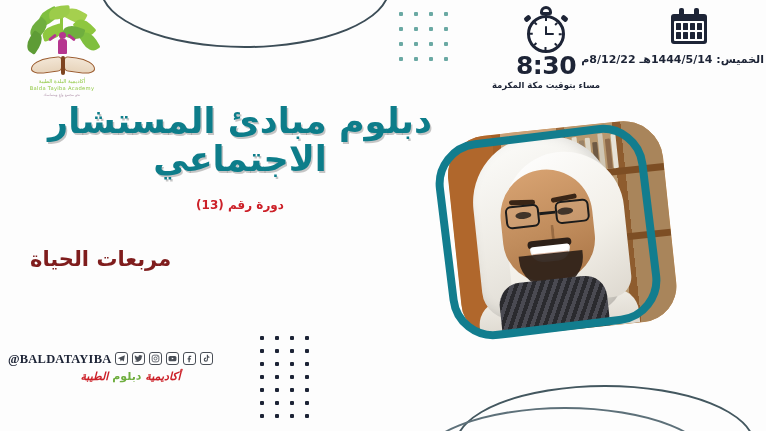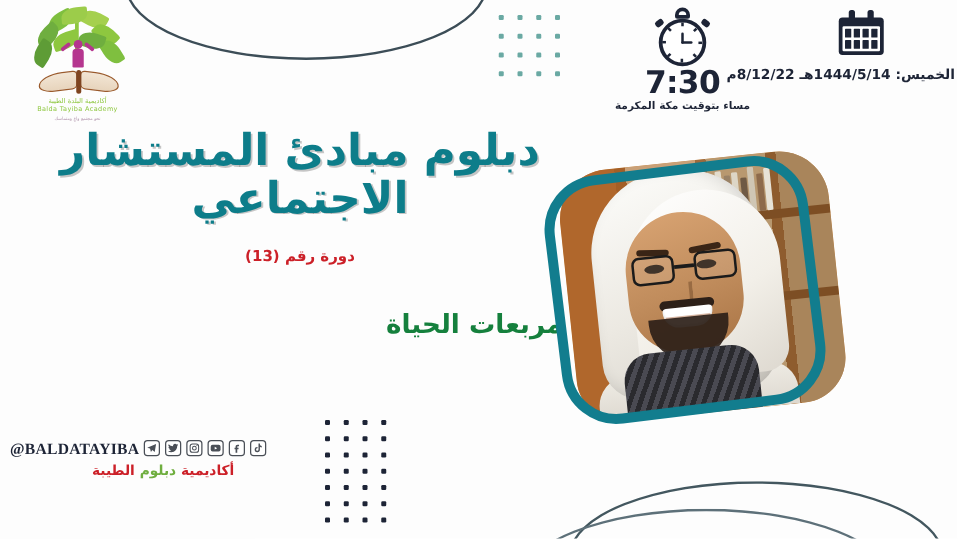--- a/index.html
+++ b/index.html
@@ -185,22 +185,22 @@
     text-shadow: 1.5px 1.5px 0 rgba(0,0,0,.22);
     letter-spacing: -0.5px;
   }
   #course-no {
     position: absolute; top: 198px; left: 30px; width: 420px;
     text-align: center; direction: rtl;
     font-size: 12px; font-weight: 800; color: #cc2028;
   }
   #topic {
     position: absolute; top: 247px; left: 30px; width: 420px;
-    text-align: right; direction: rtl;
-    font-size: 21px; font-weight: 800; color: #15803d;
+    text-align: left; direction: rtl;
+    font-size: 21px; font-weight: 800; color: #7f1d1d;
   }
 
   
   #portrait-wrap {
     position: absolute; top: 126px; left: 432px;
     width: 280px; height: 220px;
   }
   #portrait-frame {
     position: absolute; left: 10px; top: 6px;
     width: 212px; height: 200px;
@@ -324,21 +324,21 @@
   .soc svg { display:block; }
   #site {
     direction: ltr; margin-top: 3px;
     font-family: "Liberation Serif", serif;
     font-size: 14.5px; font-weight: 700; color: #10141c; letter-spacing: .1px;
   }
   #acad {
     direction: rtl; margin-top: 3px; text-align: center; width: 215px;
     font-size: 11px; font-weight: 700; letter-spacing: .4px;
   }
-  #acad .r { color: #cc2028; }
+  #acad .r { color: #cc2028; font-style: italic; }
   #acad .g { color: #6fae3f; }
 </style>
 </head>
 <body>
 
 <div id="poster">
 
   <div class="deco arc-top"></div>
   <div class="deco arc-bottom"></div>
   <div class="deco arc-bottom-2"></div>
@@ -431,21 +431,21 @@
       <div class="sw-tick" style="transform:rotate(45deg)"></div>
       <div class="sw-tick" style="transform:rotate(90deg)"></div>
       <div class="sw-tick" style="transform:rotate(135deg)"></div>
       <div class="sw-tick" style="transform:rotate(180deg)"></div>
       <div class="sw-tick" style="transform:rotate(225deg)"></div>
       <div class="sw-tick" style="transform:rotate(270deg)"></div>
       <div class="sw-tick" style="transform:rotate(315deg)"></div>
       <div class="sw-hand-a"></div>
       <div class="sw-hand-b"></div>
     </div>
-    <div class="time-big">7:30</div>
+    <div class="time-big">8:30</div>
     <div class="time-note">مساء بتوقيت مكة المكرمة</div>
   </div>
 
   <div id="date-block">
     <div class="cal">
       <div class="cal-ring a"></div>
       <div class="cal-ring b"></div>
       <div class="cal-body"></div>
       <div class="cal-inner">
         <i></i>

